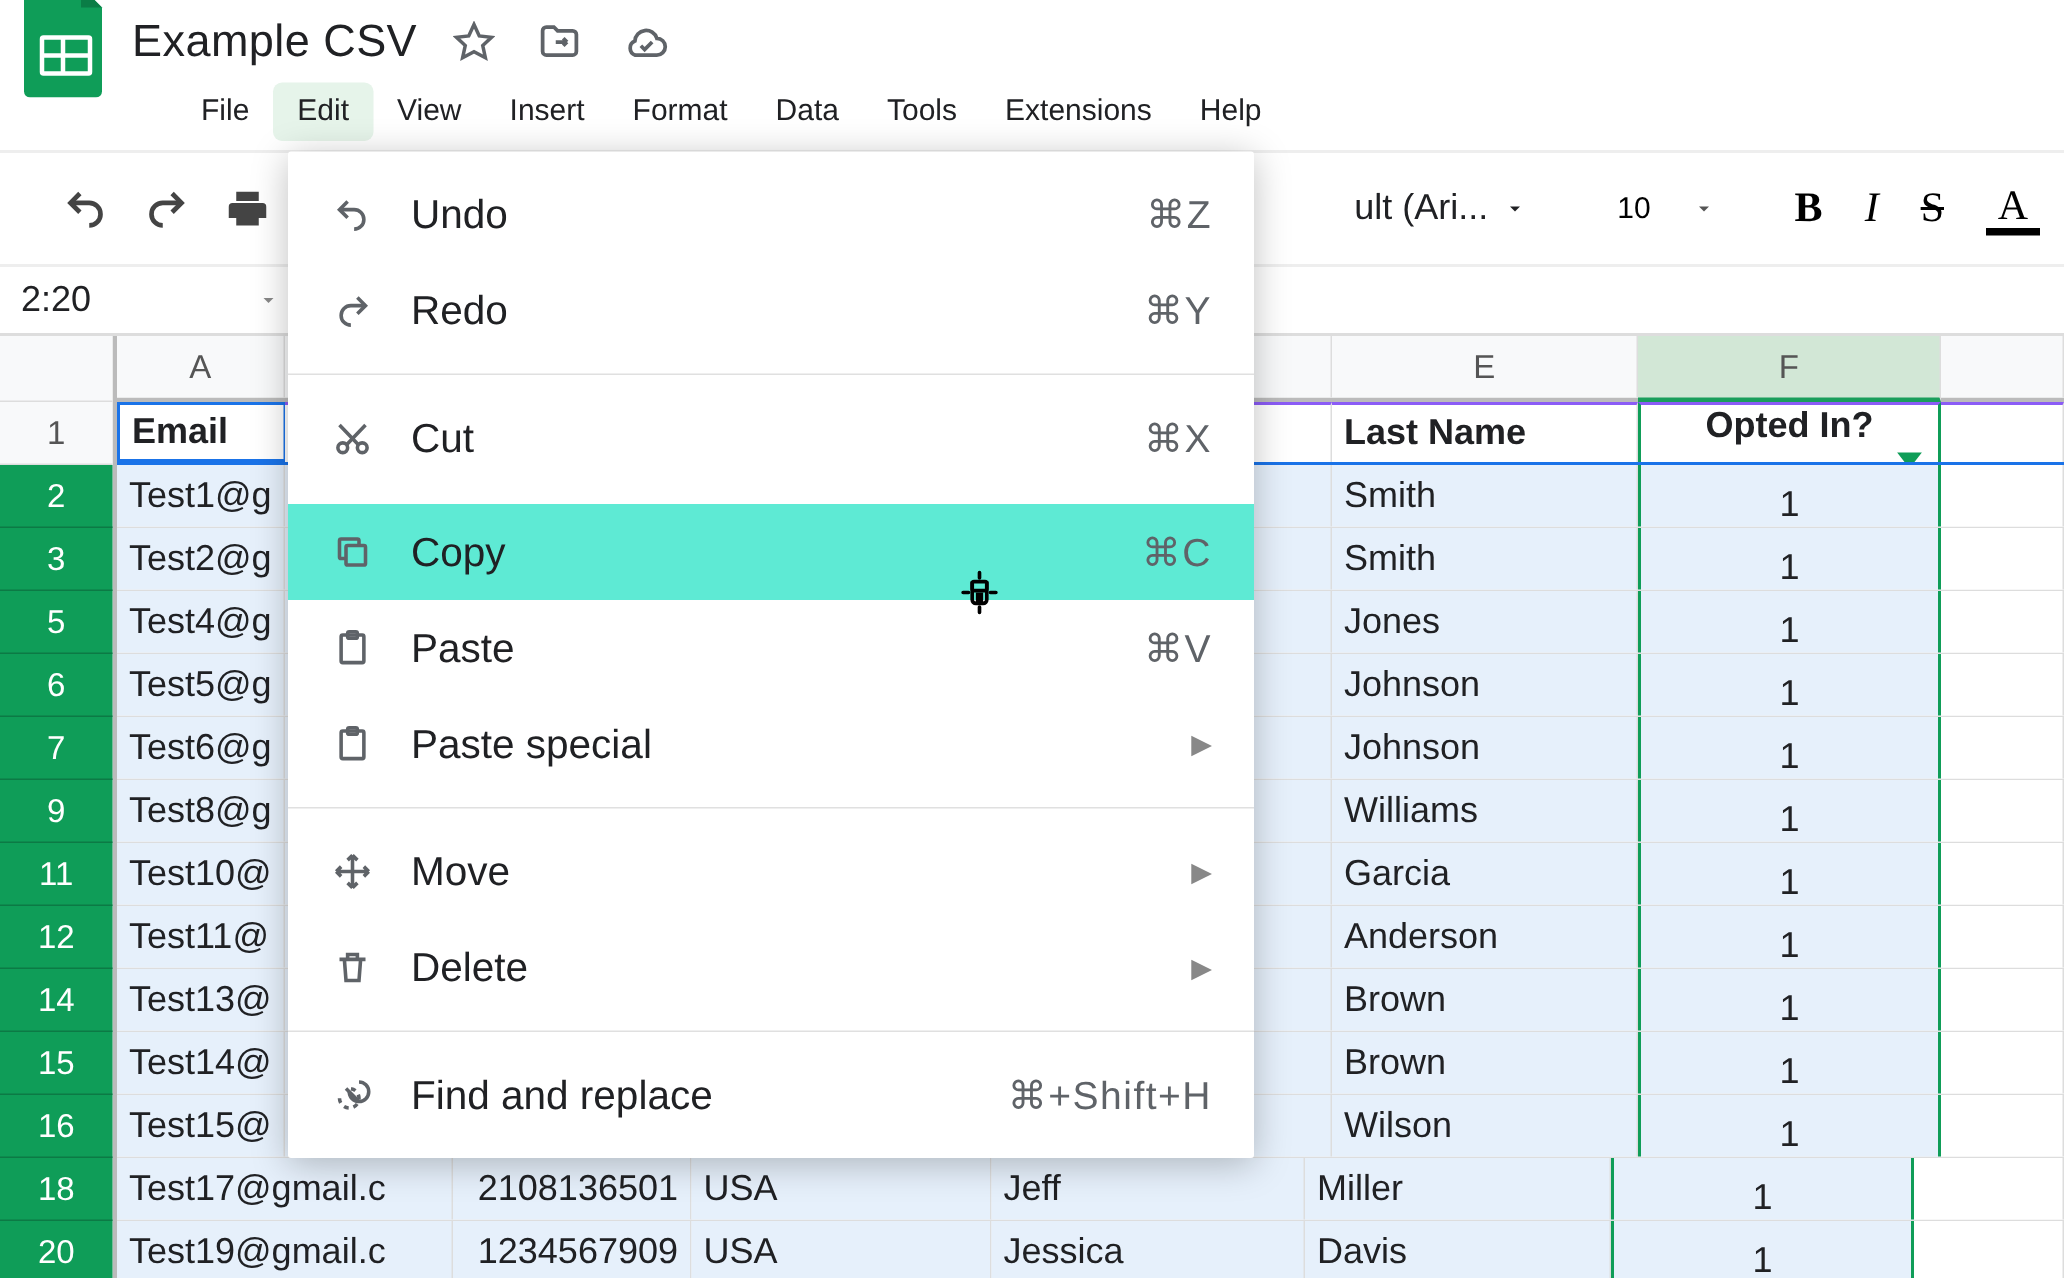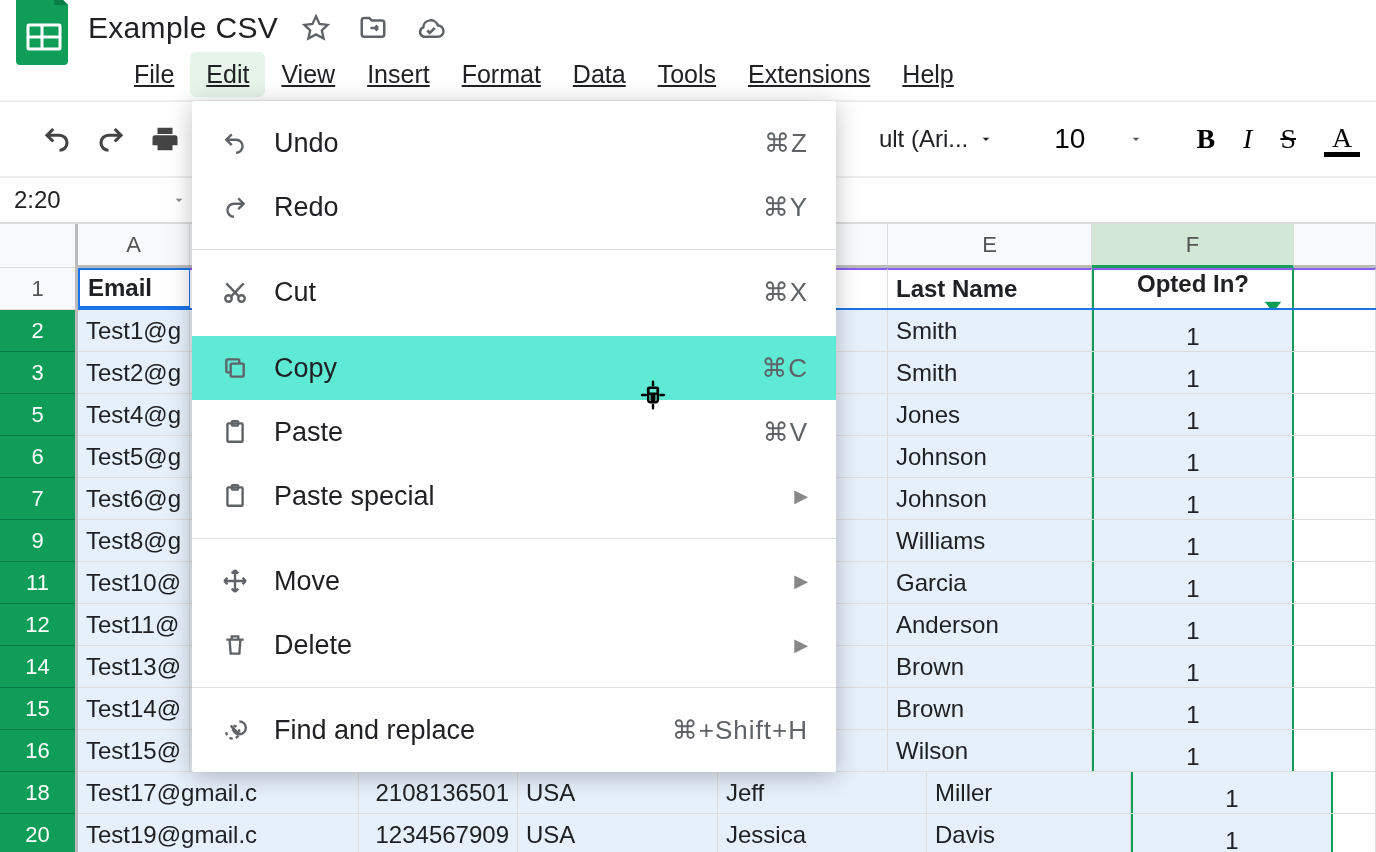--- a/index.html
+++ b/index.html
@@ -48,26 +48,25 @@
 
 
 .menubar {
   display: flex;
   align-items: center;
   padding-left: 118px;
   height: 52px;
   gap: 0;
 }
 .menu-item {
-  font-size: 25px;
+  font-size: 20px;
   color: #202124;
   padding: 8px 16px;
   border-radius: 6px;
   cursor: pointer;
-  text-decoration: underline;
 }
 .menu-item.active {
   background: #e6f4ea;
 }
 .last-edit {
   font-size: 25px;
   color: #5f6368;
   text-decoration: underline;
   margin-left: 24px;
   cursor: pointer;
@@ -92,22 +91,22 @@
   display: flex;
   align-items: center;
   font-size: 24px;
   color: #202124;
   gap: 10px;
   margin-left: auto;
 }
 .size-sel {
   display: flex;
   align-items: center;
-  font-size: 28px;
-  gap: 43px;
+  font-size: 20px;
+  gap: 28px;
 }
 .bius { display:flex; gap:28px; align-items:center; }
 .bius span { font-size: 28px; font-family: Georgia,serif; }
 .strike { text-decoration: line-through; }
 .underline-a { display:flex; flex-direction:column; align-items:center; }
 .underline-a .bar { width:36px; height:5px; background:#000; margin-top:-2px;}
 
 
 .namebox-row {
   height: 46px;
@@ -182,21 +181,21 @@
   align-items:center;
   overflow: hidden;
   white-space: nowrap;
 }
 .cell.bold { font-weight: 700; }
 .cell.right { justify-content:flex-end; }
 .cell.selbg { background:#e6f0fb; }
 .cell.fcol { border-left:2px solid #0f9d58; border-right:2px solid #0f9d58; }
 .headerRow { border-bottom: 2px solid #1a73e8; }
 .headerRow .cell { border-top: 2px solid #8b5cf6; }
-.colA-cell { width: 281px; } 
+.colA-cell { width: 224px; } 
 .colE-cell { width:204px; }
 .colF-cell { width:202px;flex-direction:column; }
 .colG-cell { flex:1; background:#fff !important; }
 .filter-icon { color:#0f9d58; margin-left:auto; }
 
 
 .extra1 { width: 159px; }
 .extra2 { width: 200px; }
 .extra3 { width: 209px; }
 

